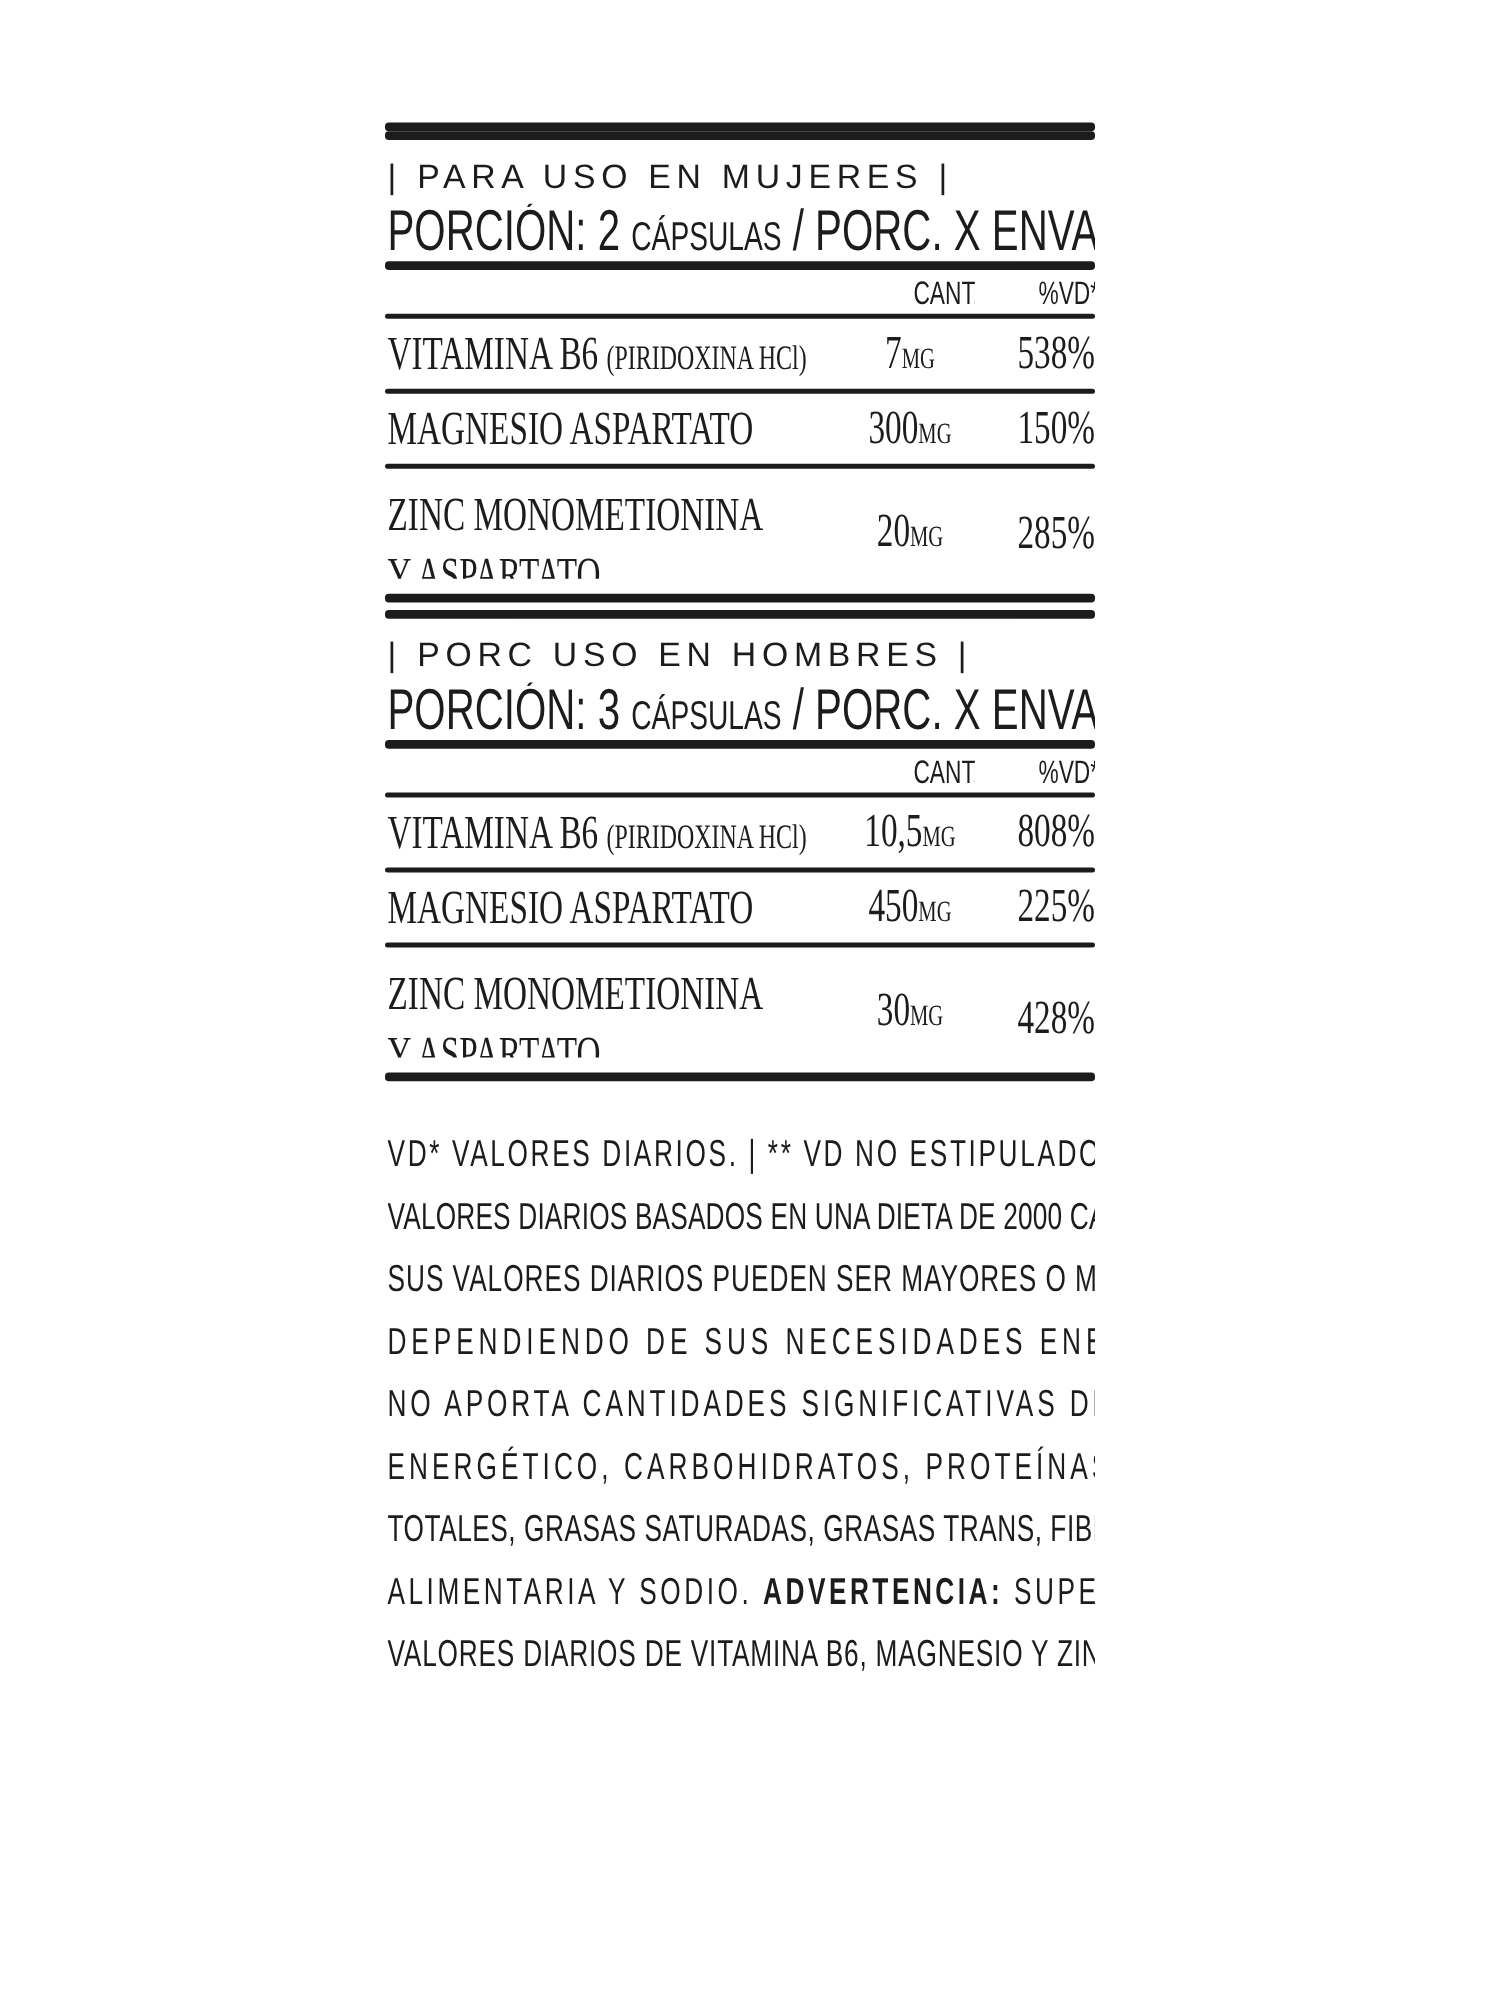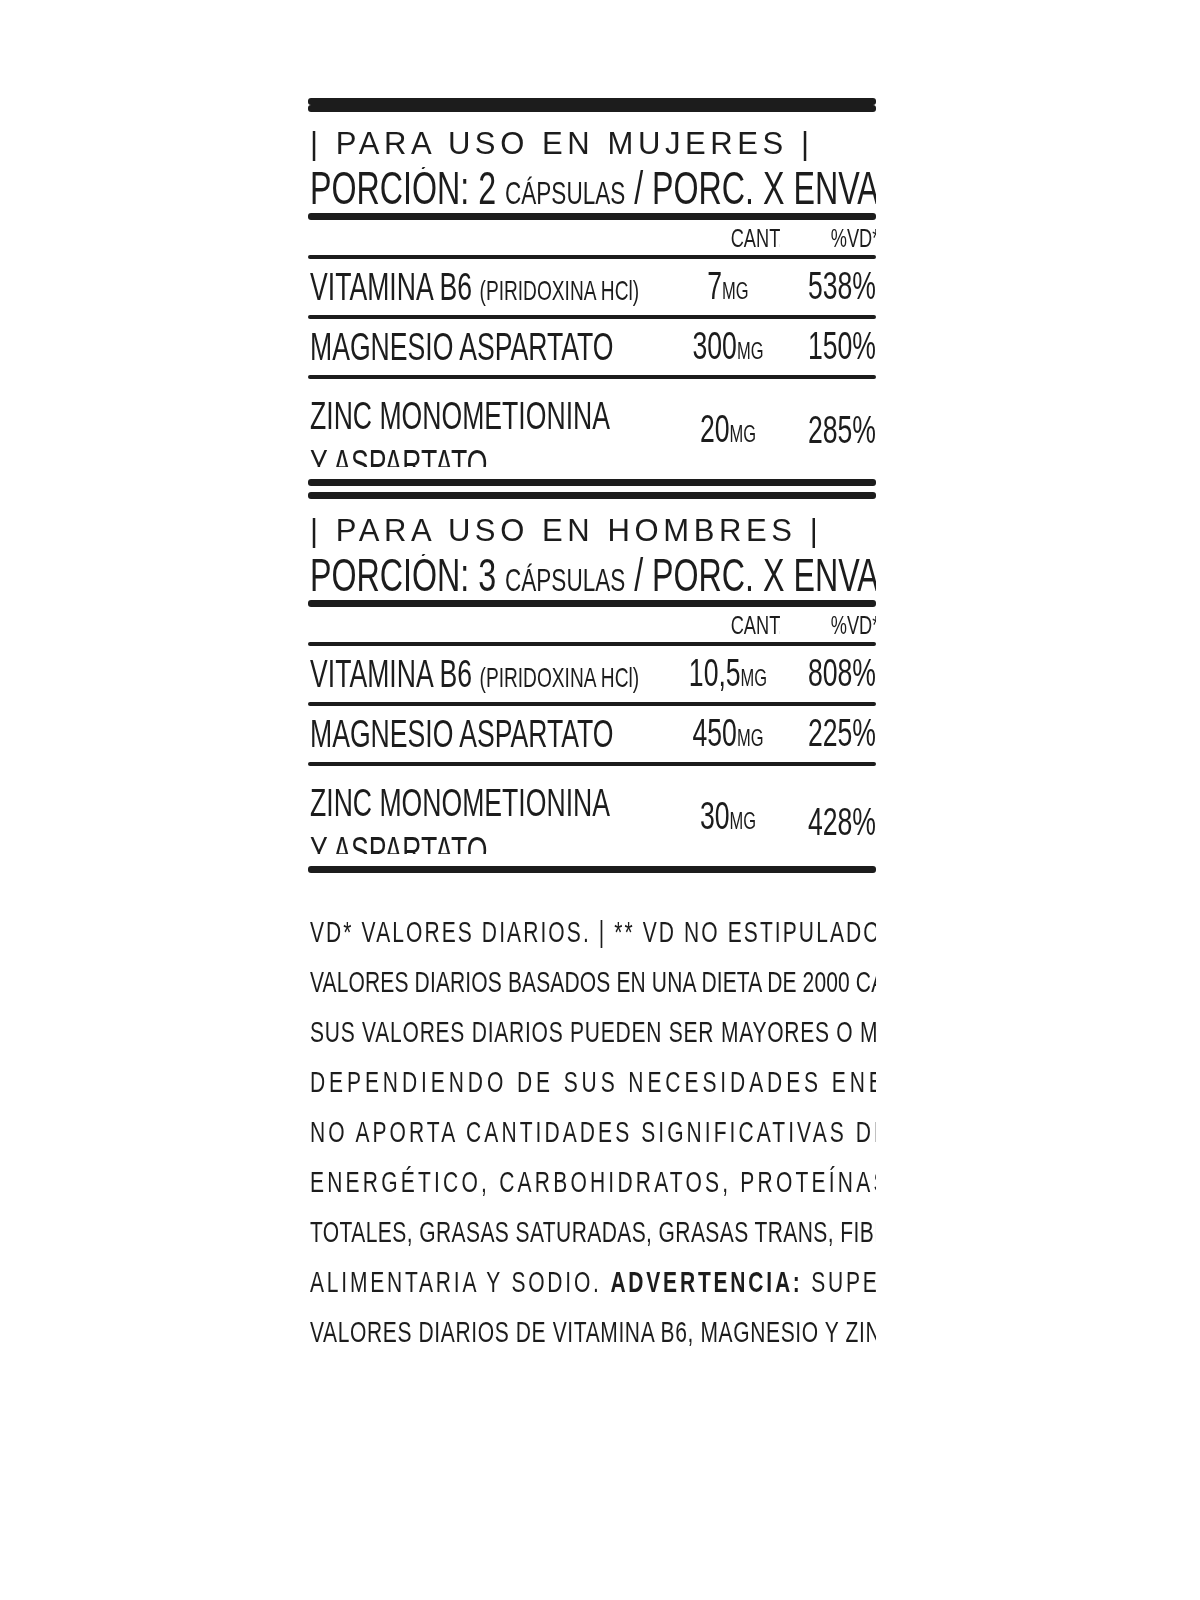--- a/index.html
+++ b/index.html
@@ -38,21 +38,21 @@
   
   .cond {
     display:inline-block;
     transform:scaleX(0.70);
     transform-origin:left center;
     white-space:nowrap;
   }
 
   
   .section-head {
-    font-size:31px;
+    font-size:27px;
     font-weight:400;
     letter-spacing:4.6px;
     line-height:1;
     padding:16px 0 8px 2px;
     white-space:nowrap;
   }
 
   
   .serving {
     height:46px;
@@ -87,21 +87,21 @@
   }
   .colhead .cond {
     font-size:26px;
     line-height:26px;
     position:relative;
     left:50%;
     transform:scaleX(0.70) translateX(-50%);
     transform-origin:left center;
   }
 
-  tbody td { vertical-align:middle; padding:0; }
+  tbody td { vertical-align:middle; padding:0;font-family:Liberation Serif, serif; }
 
   .cell-name {
     height:54px;
     overflow:hidden;
     position:relative;
   }
   .cell-name .cond {
     font-size:38px;
     line-height:54px;
     position:absolute;
@@ -275,21 +275,21 @@
       </tbody>
     </table>
 
     <div class="rule-double">
       <div class="rule-heavy"></div>
       <div class="rule-heavy"></div>
     </div>
   </div>
 
   <div>
-    <div class="section-head">| PARA USO EN HOMBRES |</div>
+    <div class="section-head">| PORC USO EN HOMBRES |</div>
 
     <div class="serving">
       <span class="cond"><span>PORCIÓN: 3 </span><span class="sm">CÁPSULAS</span><span> / PORC. X ENVASE: 30</span></span>
     </div>
 
     <div class="rule-heavy"></div>
 
     <table>
       <colgroup>
           <col class="c-name">

